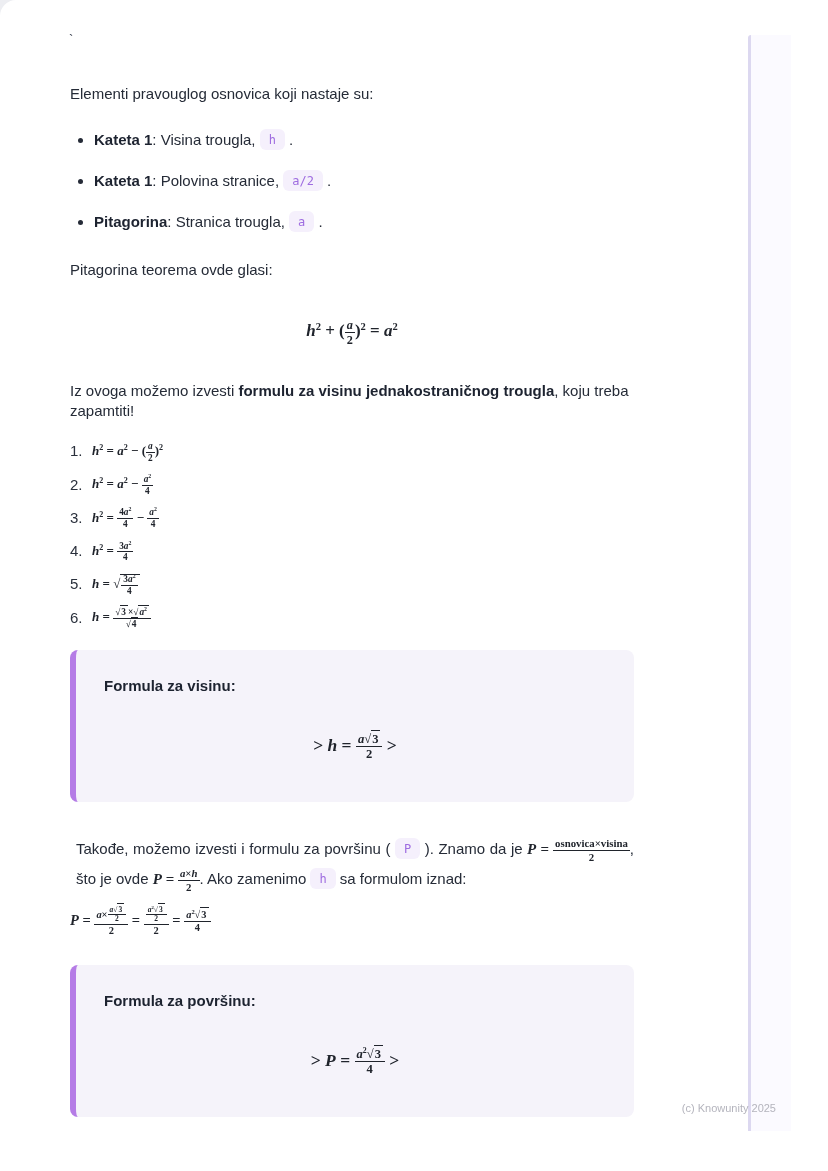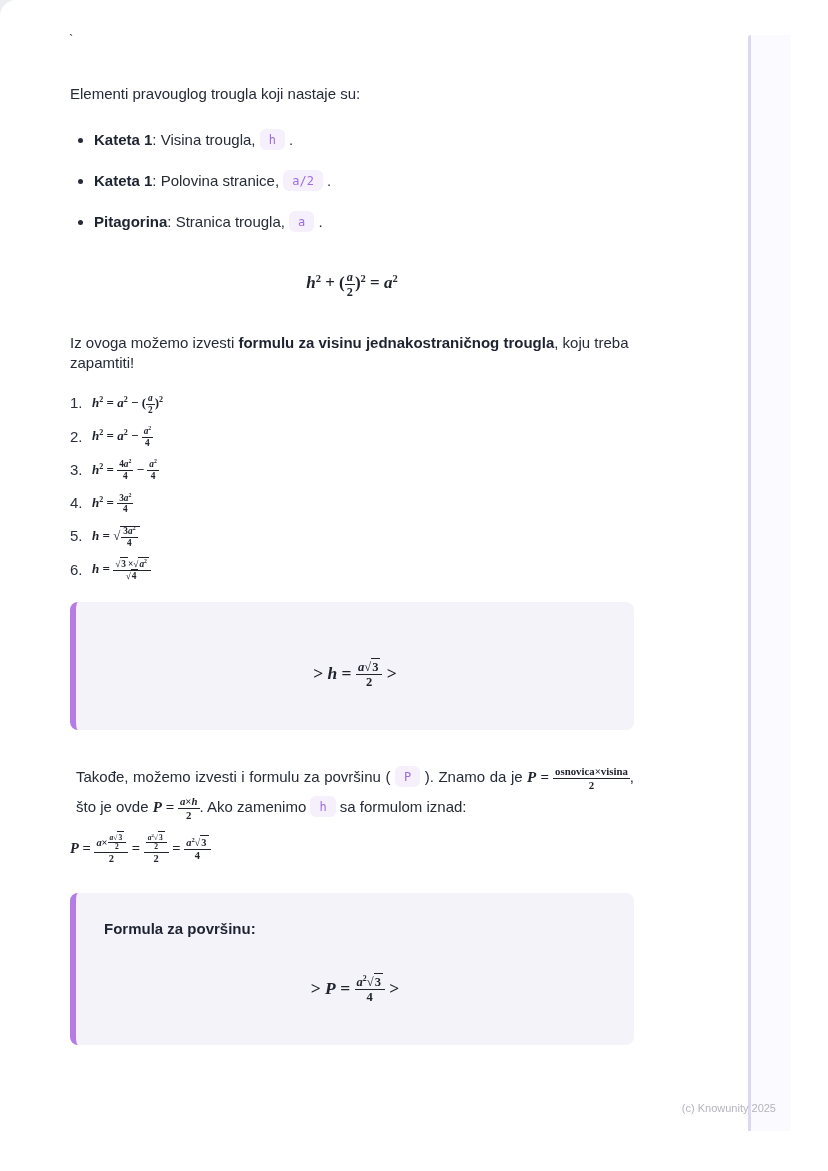--- a/index.html
+++ b/index.html
@@ -73,28 +73,29 @@
   }
 </style>
 </head>
 <body>
 
 <div class="page">
   <span class="stray">`</span>
 
   <div class="content">
 
-    <p class="p-elements">Elementi pravouglog trougla koji nastaje su:</p>
+    <p class="p-elements">Elementi pravouglog osnovica koji nastaje su:</p>
 
     <ul class="bullets">
       <li><strong>Kateta 1</strong>: Visina trougla, <span class="chip">h</span> .</li>
       <li><strong>Kateta 1</strong>: Polovina stranice, <span class="chip">a/2</span> .</li>
       <li><strong>Pitagorina</strong>: Stranica trougla, <span class="chip">a</span> .</li>
     </ul>
 
+    <p class="p-pitagorina">Pitagorina teorema ovde glasi:</p>
 
     <div class="display-math math m-pythagoras"><span class="mi">h</span><sup>2</sup><span> + (</span><span class="frac"><span class="fn"><span class="mi">a</span></span><span class="fd"><span>2</span></span></span><span>)</span><sup>2</sup><span> = </span><span class="mi">a</span><sup>2</sup></div>
 
     <p class="p-izovoga">Iz ovoga možemo izvesti <strong>formulu za visinu jednakostraničnog trougla</strong>, koju treba zapamtiti!</p>
 
     <ol class="steps">
       <li>
         <span class="step-no">1.</span>
         <span class="math"><span class="mi">h</span><sup>2</sup><span> = </span><span class="mi">a</span><sup>2</sup><span> − (</span><span class="frac"><span class="fn"><span class="mi">a</span></span><span class="fd"><span>2</span></span></span><span>)</span><sup>2</sup></span>
       </li>
@@ -114,20 +115,21 @@
         <span class="step-no">5.</span>
         <span class="math"><span class="mi">h</span><span> = </span><span class="sqrt"><span>√</span><span class="sqb"><span class="frac"><span class="fn"><span>3</span><span class="mi">a</span><sup>2</sup></span><span class="fd"><span>4</span></span></span></span></span></span>
       </li>
       <li>
         <span class="step-no">6.</span>
         <span class="math"><span class="mi">h</span><span> = </span><span class="frac"><span class="fn"><span class="sqrt"><span>√</span><span class="sqb"><span>3</span></span></span><span>×</span><span class="sqrt"><span>√</span><span class="sqb"><span class="mi">a</span><sup>2</sup></span></span></span><span class="fd"><span class="sqrt"><span>√</span><span class="sqb"><span>4</span></span></span></span></span></span>
       </li>
     </ol>
 
     <div class="callout">
+      <div class="callout-title">Formula za visinu:</div>
       <div class="display-math math"><span>&gt; </span><span class="mi">h</span><span> = </span><span class="frac"><span class="fn"><span class="mi">a</span><span class="sqrt"><span>√</span><span class="sqb"><span>3</span></span></span></span><span class="fd"><span>2</span></span></span><span> &gt;</span></div>
     </div>
 
     <p class="p-takodje">Takođe, možemo izvesti i formulu za površinu ( <span class="chip">P</span> ). Znamo da je <span class="math"><span class="mi">P</span><span> = </span><span class="frac"><span class="fn"><span>osnovica×visina</span></span><span class="fd"><span>2</span></span></span></span>, što je ovde <span class="math"><span class="mi">P</span><span> = </span><span class="frac"><span class="fn"><span class="mi">a</span><span>×</span><span class="mi">h</span></span><span class="fd"><span>2</span></span></span></span>. Ako zamenimo <span class="chip">h</span> sa formulom iznad:</p>
 
     <p class="p-chain"><span class="math"><span class="mi">P</span><span> = </span><span class="frac"><span class="fn"><span class="mi">a</span><span>×</span><span class="frac"><span class="fn"><span class="mi">a</span><span class="sqrt"><span>√</span><span class="sqb"><span>3</span></span></span></span><span class="fd"><span>2</span></span></span></span><span class="fd"><span>2</span></span></span><span> = </span><span class="frac"><span class="fn"><span class="frac"><span class="fn"><span class="mi">a</span><sup>2</sup><span class="sqrt"><span>√</span><span class="sqb"><span>3</span></span></span></span><span class="fd"><span>2</span></span></span></span><span class="fd"><span>2</span></span></span><span> = </span><span class="frac"><span class="fn"><span class="mi">a</span><sup>2</sup><span class="sqrt"><span>√</span><span class="sqb"><span>3</span></span></span></span><span class="fd"><span>4</span></span></span></span></p>
 
     <div class="callout callout2">
       <div class="callout-title">Formula za površinu:</div>
       <div class="display-math math"><span>&gt; </span><span class="mi">P</span><span> = </span><span class="frac"><span class="fn"><span class="mi">a</span><sup>2</sup><span class="sqrt"><span>√</span><span class="sqb"><span>3</span></span></span></span><span class="fd"><span>4</span></span></span><span> &gt;</span></div>

